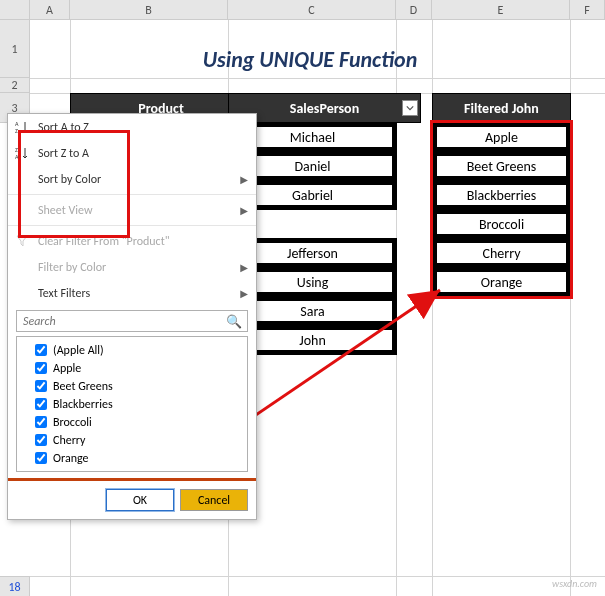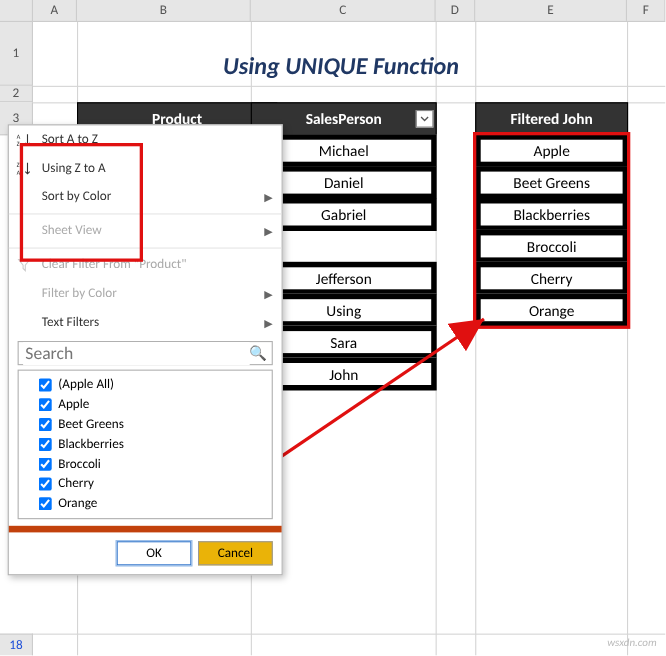--- a/index.html
+++ b/index.html
@@ -27,26 +27,26 @@
 
 .redbox { position: absolute; border: 3px solid #e01010; pointer-events: none; }
 
 .filter-menu { position: absolute; left: 7px; top: 113px; width: 250px; background: #fff; border: 1px solid #b0b0b0; box-shadow: 2px 2px 6px rgba(0,0,0,0.25); z-index: 10; }
 .menu-item { display: flex; align-items: center; height: 26px; padding: 0 8px 0 30px; position: relative; font-size: 12px; color: #333; }
 .menu-item.disabled { color: #aaa; }
 .menu-icon { position: absolute; left: 6px; width: 16px; height: 16px; display: flex; align-items: center; justify-content: center; }
 .menu-arrow { margin-left: auto; color: #666; font-size: 10px; }
 .menu-sep { height: 1px; background: #e5e5e5; margin: 2px 0; }
 .search-box { margin: 4px 8px; height: 22px; border: 1px solid #b0b0b0; display: flex; align-items: center; padding: 0 4px; }
-.search-box input { border: none; outline: none; flex: 1; font-size: 16px; color: #999; }
+.search-box input { border: none; outline: none; flex: 1; font-size: 12px; color: #999; font-style: italic; }
 .search-box span { color: #999; }
 .check-list { margin: 0 8px 6px 8px; border: 1px solid #b0b0b0; padding: 4px; }
 .check-list label { display: flex; align-items: center; font-size: 12px; padding: 2px 0; gap: 4px; }
 .check-list input { margin: 0 2px 0 14px; width: 12px; height: 12px; }
-.btn-row { display: flex; justify-content: flex-end; padding: 8px; gap: 6px; border-top: 6px solid #c2410c; }
+.btn-row { display: flex; justify-content: flex-end; padding: 8px; gap: 6px; border-top: 3px solid #c2410c; }
 .btn { width: 68px; height: 22px; font-size: 12px; border: 1px solid #999; background: #eab308; display: flex; align-items: center; justify-content: center; }
 .btn.primary { border: 1px solid #2a6fc9; background: #fff; outline: 1px solid #92b8e6; }
 
 .arrow-svg { position: absolute; z-index: 8; pointer-events: none; }
 .watermark { position: absolute; right: 8px; bottom: 6px; font-size: 10px; color: #bbb; font-style: italic; }
 .row18 { position: absolute; left: 0; bottom: 0; width: 30px; height: 20px; background: #e6e6e6; border-right: 1px solid #ccc; border-top: 1px solid #ccc; display: flex; align-items: center; justify-content: center; font-size: 12px; color: #1d4ed8; }
 </style>
 </head>
 <body>
 
@@ -80,21 +80,21 @@
     <div class="title">Using UNIQUE Function</div>
 
     <div class="thcell" style="left:40px;top:73px;width:182px">
       <span>Product</span>
       <div class="filter-btn">
         <svg viewBox="0 0 10 10">
             <path d="M1 3 L5 7 L9 3" fill="none" stroke="#555" stroke-width="1.5"></path>
           </svg>
       </div>
     </div>
-    <div class="thcell" style="left:198px;top:73px;width:169px">
+    <div class="thcell" style="left:198px;top:73px;width:193px">
       <span>SalesPerson</span>
       <div class="filter-btn">
         <svg viewBox="0 0 10 10">
             <path d="M1 3 L5 7 L9 3" fill="none" stroke="#555" stroke-width="1.5"></path>
           </svg>
       </div>
     </div>
     <div class="thcell" style="left:402px;top:73px;width:139px">
       <span>Filtered John</span>
     </div>
@@ -139,21 +139,21 @@
     <span>Sort A to Z</span>
   </div>
   <div class="menu-item">
     <span class="menu-icon">
       <svg width="14" height="14" viewBox="0 0 14 14">
           <text x="0" y="6" font-size="6" fill="#333">Z</text>
           <text x="0" y="13" font-size="6" fill="#333">A</text>
           <path d="M10 2 L10 12 M8 10 L10 12 L12 10" stroke="#333" fill="none" stroke-width="1"></path>
         </svg>
     </span>
-    <span>Using Z to A</span>
+    <span>Sort Z to A</span>
   </div>
   <div class="menu-item">
     <span>Sort by Color</span>
     <span class="menu-arrow">▶</span>
   </div>
   <div class="menu-sep"></div>
   <div class="menu-item disabled">
     <span>Sheet View</span>
     <span class="menu-arrow">▶</span>
   </div>

